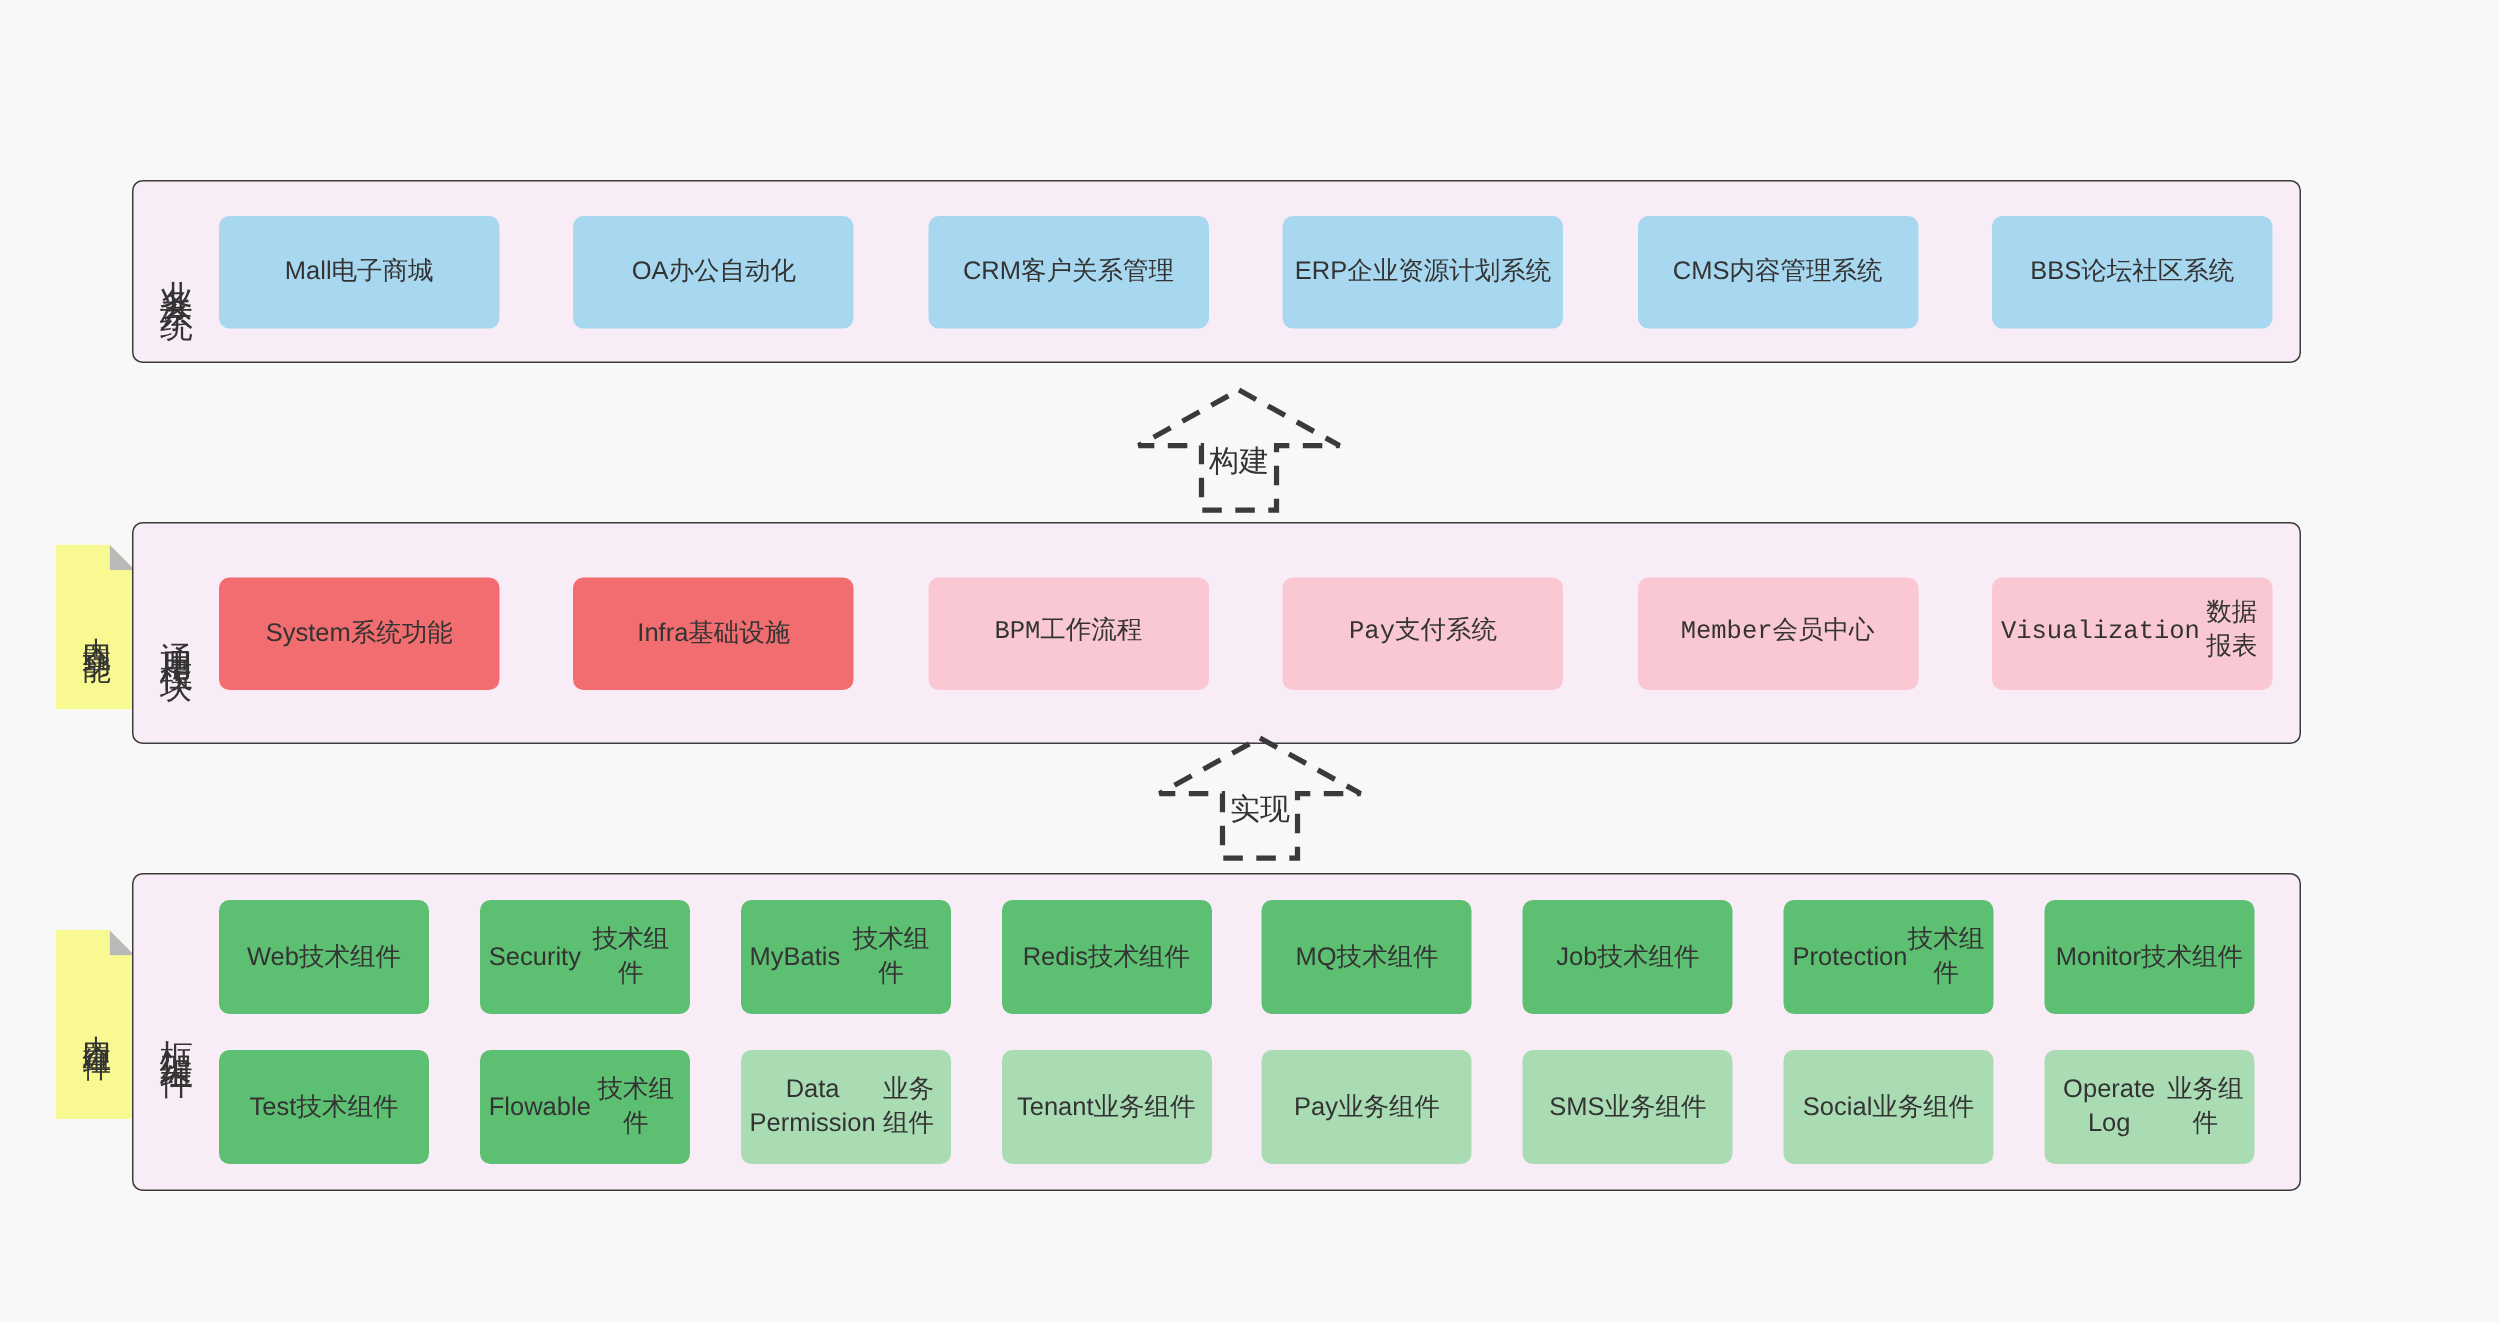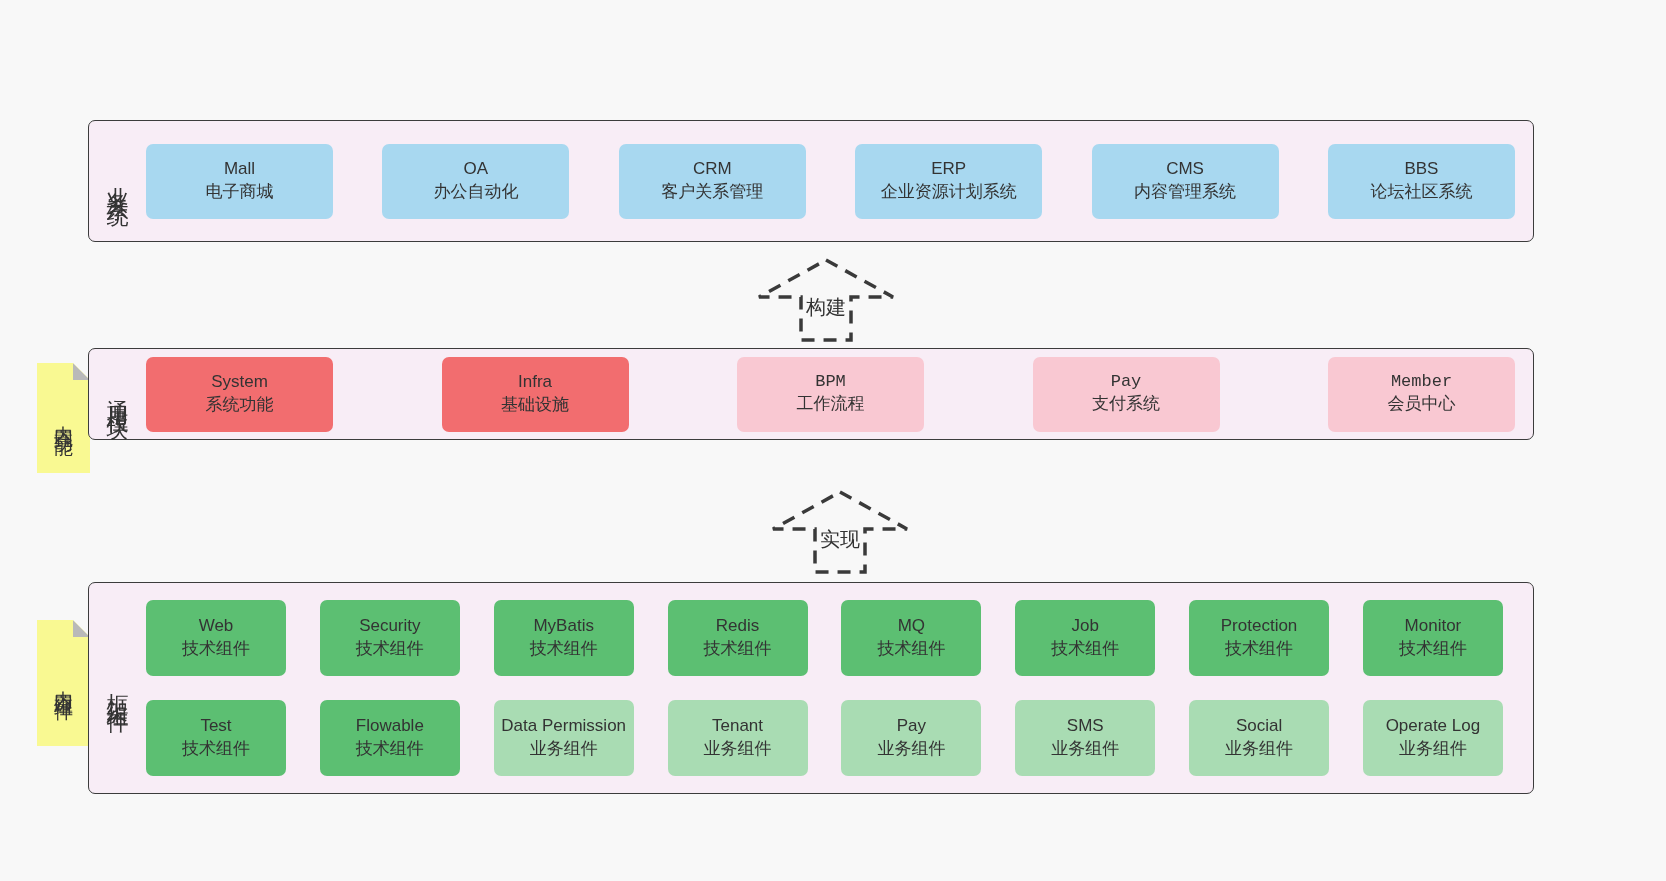--- a/index.html
+++ b/index.html
@@ -30,22 +30,22 @@
   .vlabel{
     writing-mode:vertical-rl; text-orientation:upright;
     font-size:22px; letter-spacing:6px; color:var(--text);
     white-space:nowrap;
   }
   .rows-col{flex:1 1 auto; display:flex; flex-direction:column; justify-content:center; gap:24px; padding-right:18px;}
   .rows-col.wide-pad{padding-right:30px;}
   .row{display:flex; justify-content:space-between; align-items:stretch;}
   .box{
     border-radius:7px;
-    display:flex; flex-direction:column; align-items:center; justify-content:center;
-    text-align:right; font-size:17px; line-height:1.35; color:var(--text);
+    display:flex; flex-direction:row; align-items:center; justify-content:center;
+    text-align:center; font-size:17px; line-height:1.35; color:var(--text);
     padding:4px 6px;
   }
   .box.w6{width:187px; height:75px;}
   .box.w8{width:140px; height:76px;}
   .box.blue{background:var(--blue_box);}
   .box.red{background:var(--red_box);}
   .box.pink{background:var(--pink_box);font-family:Liberation Mono, monospace;}
   .box.green{background:var(--green_box);}
   .box.green-light{background:var(--green_light_box);}
   .sticky-note{
@@ -115,21 +115,21 @@
   </div>
 </div>
 
 <div class="uparrow" style="left:756px; top:257px;">
   <svg width="140" height="86" viewBox="0 0 140 86">
     <polygon points="70,3 137,40 95,40 95,83 45,83 45,40 3,40" fill="none" stroke="#3a3a3a" stroke-width="3.5" stroke-dasharray="13 9" stroke-linejoin="miter"></polygon>
   </svg>
   <span class="arrow-label">构建</span>
 </div>
 
-<div class="layer" style="top:348px; height:92px;">
+<div class="layer" style="top:348px; height:148px;">
   <div class="layer-label-col">
     <span class="vlabel">通用模块</span>
   </div>
   <div class="rows-col">
     <div class="row">
         <div class="box w6 red">
           <div>System</div>
           <div>系统功能</div>
         </div>
         <div class="box w6 red">
@@ -140,20 +140,24 @@
           <div>BPM</div>
           <div>工作流程</div>
         </div>
         <div class="box w6 pink">
           <div>Pay</div>
           <div>支付系统</div>
         </div>
         <div class="box w6 pink">
           <div>Member</div>
           <div>会员中心</div>
+        </div>
+        <div class="box w6 pink">
+          <div>Visualization</div>
+          <div>数据报表</div>
         </div>
       </div>
   </div>
 </div>
 
 <div class="uparrow" style="left:770px; top:489px;">
   <svg width="140" height="86" viewBox="0 0 140 86">
     <polygon points="70,3 137,40 95,40 95,83 45,83 45,40 3,40" fill="none" stroke="#3a3a3a" stroke-width="3.5" stroke-dasharray="13 9" stroke-linejoin="miter"></polygon>
   </svg>
   <span class="arrow-label">实现</span>

